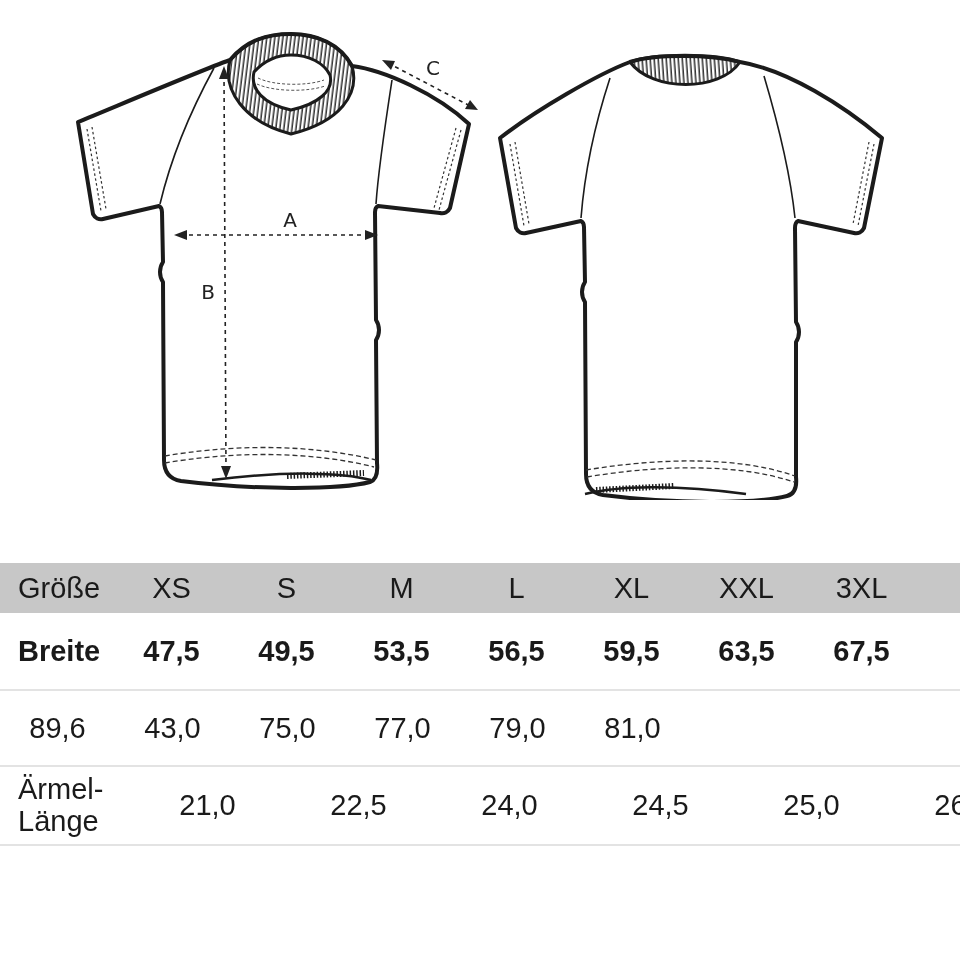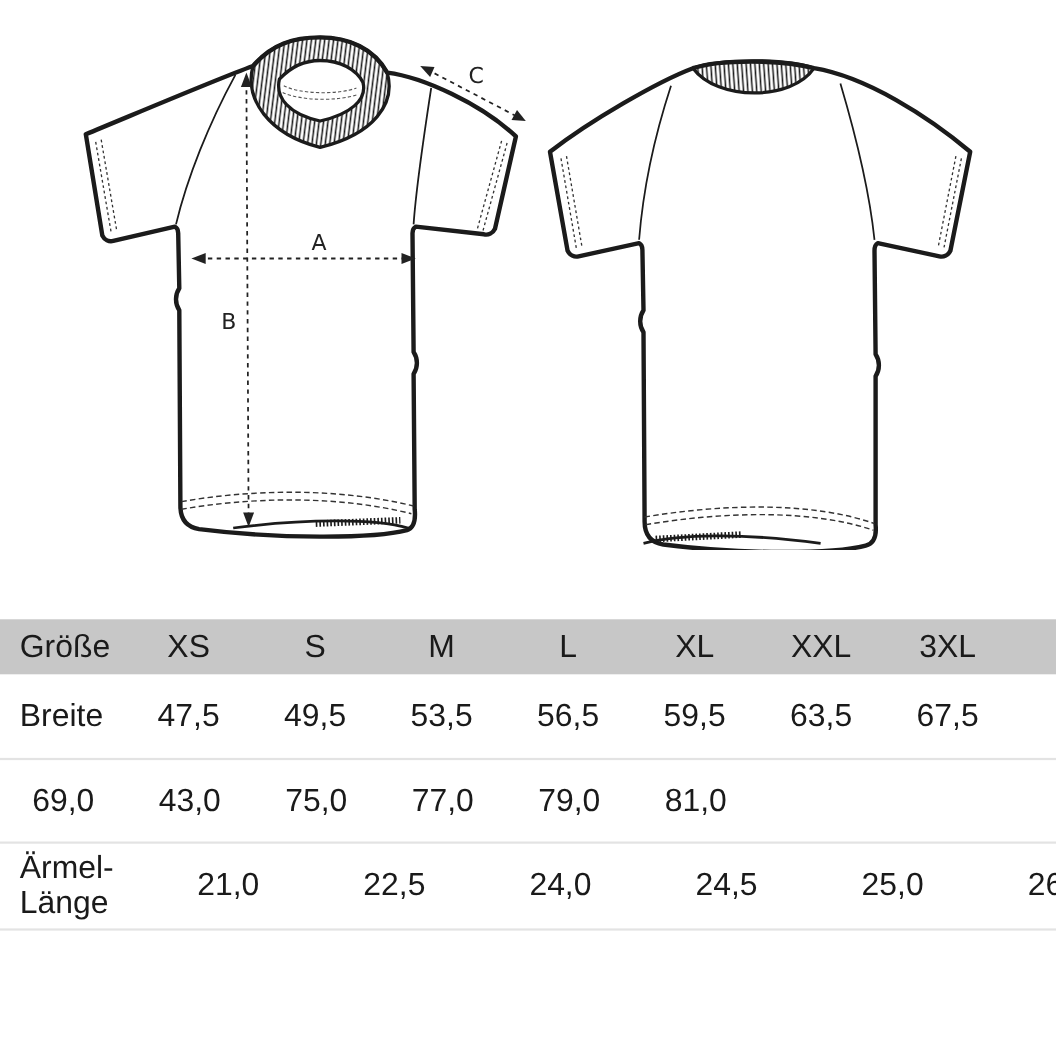--- a/index.html
+++ b/index.html
@@ -7,21 +7,21 @@
        font-family:"Liberation Sans","DejaVu Sans",sans-serif;color:#1a1a1a;}
   .stage{position:absolute;left:0;top:0;width:960px;height:960px;}
   svg text{font-family:"DejaVu Sans","Liberation Sans",sans-serif;fill:#222;font-size:20px;}
   .shirt-front{position:absolute;left:62px;top:22px;}
   .shirt-back{position:absolute;left:488px;top:50px;}
 
   
   .size-table{position:absolute;left:0;top:563px;width:960px;font-size:29px;}
   .trow{display:flex;align-items:center;width:960px;}
   .trow.header{height:50px;}
-  .trow.r0{height:76px;border-bottom:2px solid #e3e3e3;}
+  .trow.r0{height:76px;border-bottom:2px solid #e3e3e3;font-weight:bold;}
   .trow.r1{height:74px;border-bottom:2px solid #e3e3e3;}
   .trow.r2{height:77px;border-bottom:2px solid #e3e3e3;gap:36px;}
   .cell{flex:0 0 115px;width:115px;text-align:center;white-space:nowrap;}
   .cell.label{flex:0 0 114px;width:114px;text-align:left;box-sizing:border-box;padding-left:18px;}
   .cell.label .l2{display:block;line-height:1.08;}
   .spacer{flex:1 1 auto;}
 </style>
 </head>
 <body>
 
@@ -142,21 +142,21 @@
       <div class="cell">49,5</div>
       <div class="cell">53,5</div>
       <div class="cell">56,5</div>
       <div class="cell">59,5</div>
       <div class="cell">63,5</div>
       <div class="cell">67,5</div>
       <div class="spacer"></div>
     </div>
 
     <div class="trow r1">
-      <div class="cell">69,0</div>
+      <div class="cell">89,6</div>
       <div class="cell">43,0</div>
       <div class="cell">75,0</div>
       <div class="cell">77,0</div>
       <div class="cell">79,0</div>
       <div class="cell">81,0</div>
       <div class="spacer"></div>
     </div>
 
     <div class="trow r2">
       <div class="cell label">

